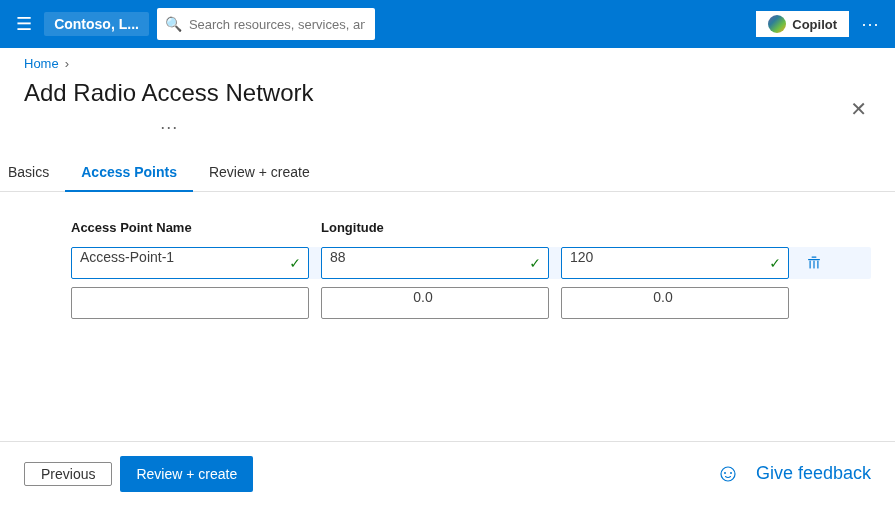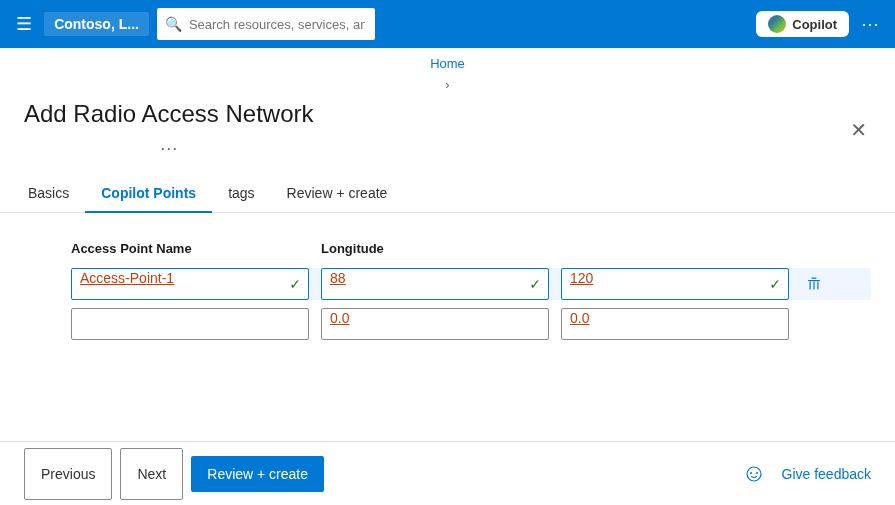--- a/index.html
+++ b/index.html
@@ -60,21 +60,21 @@
       display: flex;
       align-items: center;
       gap: 8px;
     }
     .copilot-btn {
       display: flex;
       align-items: center;
       gap: 6px;
       background: white;
       border: none;
-      border-radius: 6px;
+      border-radius: 0;
       padding: 4px 12px;
       font-size: 13px;
       font-weight: 600;
       cursor: pointer;
       color: #333;
     }
     .copilot-icon {
       width: 18px;
       height: 18px;
     }
@@ -95,21 +95,20 @@
     }
 
     
     .breadcrumb {
       padding: 8px 24px;
       font-size: 13px;
       color: #0078d4;
       display: flex;
       align-items: center;
       gap: 6px;
-      flex-direction: column;
     }
     .breadcrumb-sep {
       color: #666;
     }
 
     
     .page-header {
       padding: 0 24px 16px 24px;
       display: flex;
       align-items: center;
@@ -137,21 +136,21 @@
       font-size: 20px;
       color: #666;
       cursor: pointer;
       padding: 4px;
     }
 
     
     .tabs {
       display: flex;
       align-items: center;
-      padding: 0 28px;
+      padding: 0 8px;
       border-bottom: 1px solid #e0e0e0;
       gap: 0;
     }
     .tab {
       padding: 10px 16px;
       cursor: pointer;
       font-size: 14px;
       color: #333;
       border-bottom: 2px solid transparent;
       margin-bottom: -1px;
@@ -208,26 +207,26 @@
       align-items: center;
     }
 
     .form-input {
       width: 100%;
       height: 32px;
       border: 1px solid #0078d4;
       border-radius: 2px;
       padding: 0 32px 12px 8px;
       font-size: 14px;
-      color: #c2410c;
+      color: #404040;
       outline: none;
-      text-decoration: underline;
     }
     .form-input.empty {
       border: 1px solid #8a8a8a;
+      text-align: center;
     }
     .form-input::placeholder {
       color: #aaa;
     }
 
     .check-icon {
       position: absolute;
       right: 8px;
       color: #107c10;
       font-size: 14px;
@@ -254,21 +253,21 @@
       height: 64px;
       border-top: 1px solid #e0e0e0;
       display: flex;
       align-items: center;
       padding: 0 24px;
       gap: 8px;
       flex-shrink: 0;
       background: #fff;
     }
     .btn-secondary {
-      height: 52px;
+      height: 24px;
       padding: 0 16px;
       border: 1px solid #8a8a8a;
       background: white;
       color: #333;
       font-size: 14px;
       cursor: pointer;
       border-radius: 2px;
     }
     .btn-primary {
       height: 36px;
@@ -278,21 +277,21 @@
       color: white;
       font-size: 14px;
       cursor: pointer;
       border-radius: 2px;
     }
     .feedback-btn {
       margin-left: auto;
       background: none;
       border: none;
       color: #0078d4;
-      font-size: 14px;
+      font-size: 18px;
       cursor: pointer;
       display: flex;
       align-items: center;
       gap: 20px;
     }
   </style>
 </head>
 <body>
 
 <div class="nav-bar">
@@ -331,22 +330,21 @@
   <div class="page-header">
     <div class="page-title-wrap">
       <h1 class="page-title">Add Radio Access Network</h1>
       <span class="page-dots">···</span>
     </div>
     <button class="close-btn">✕</button>
   </div>
 
   <div class="tabs">
     <div class="tab">Basics</div>
-    <div class="tab active">Copilot Points</div>
-    <div class="tab">tags</div>
+    <div class="tab active">Access Points</div>
     <div class="tab">Review + create</div>
   </div>
 
   <div class="form-area">
     <div class="table-container">
 
       <div class="table-header">
         <div class="col-header">Access Point Name</div>
         <div class="col-header">Longitude</div>
         <div></div>
@@ -403,21 +401,20 @@
         <div></div>
       </div>
 
     </div>
   </div>
 
 </div>
 
 <div class="footer">
   <button class="btn-secondary">Previous</button>
-  <button class="btn-secondary">Next</button>
   <button class="btn-primary">Review + create</button>
   <button class="feedback-btn">
     <svg width="16" height="16" viewBox="0 0 16 16" fill="none" xmlns="http://www.w3.org/2000/svg">
       <circle cx="8" cy="8" r="7" stroke="#0078d4" stroke-width="1.2" fill="none"></circle>
       <circle cx="5" cy="7" r="1" fill="#0078d4"></circle>
       <circle cx="11" cy="7" r="1" fill="#0078d4"></circle>
       <path d="M5.5 10.5 Q8 12.5 10.5 10.5" stroke="#0078d4" stroke-width="1.1" fill="none" stroke-linecap="round"></path>
     </svg>
     <span>Give feedback</span>
   </button>

